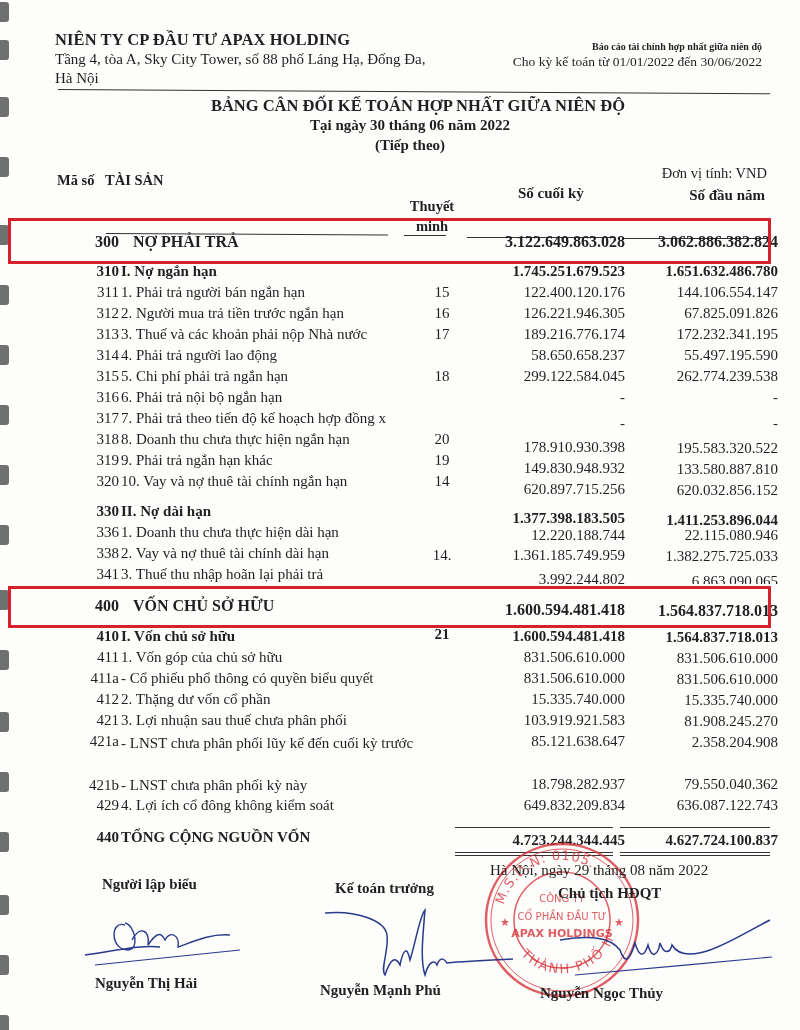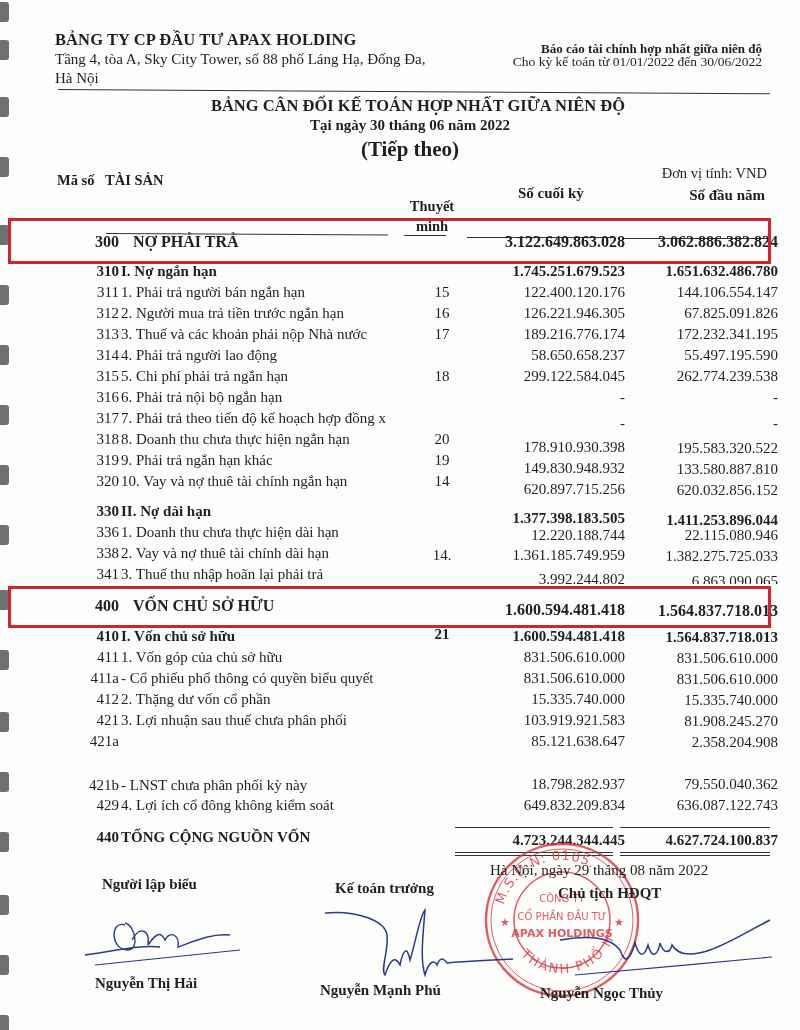--- a/index.html
+++ b/index.html
@@ -7,27 +7,27 @@
   body { position: relative; font-family: "Liberation Serif", "DejaVu Serif", serif; color: #1f1f1f; }
 
   .binding-holes { position: absolute; left: 0; top: 0; width: 14px; height: 1030px; }
   .hole { position: absolute; left: 0; width: 9px; height: 20px; background: #6f7170; border-radius: 0 3px 3px 0; }
 
   .abs { position: absolute; white-space: nowrap; }
 
   .company { left: 55px; top: 30px; font-size: 16.5px; font-weight: bold; letter-spacing: 0.1px; }
   .address1 { left: 55px; top: 51px; font-size: 15px; }
   .address2 { left: 55px; top: 70px; font-size: 15px; }
-  .report-type { right: 38px; top: 41px; font-size: 13px; font-weight: bold; }
+  .report-type { right: 38px; top: 41px; font-size: 10px; font-weight: bold; }
   .report-period { right: 38px; top: 54px; font-size: 13.5px; }
   .header-rule { position: absolute; left: 58px; top: 89px; width: 712px; height: 0; border-top: 1.6px solid #333; transform: rotate(0.35deg); transform-origin: left; }
 
   .title { left: 0; width: 800px; text-align: center; top: 96px; font-size: 16.5px; font-weight: bold; padding-left: 36px; }
   .subtitle { left: 0; width: 800px; text-align: center; top: 117px; font-size: 15px; font-weight: bold; padding-left: 20px; }
-  .cont { left: 0; width: 800px; text-align: center; top: 137px; font-size: 21px; font-weight: bold; padding-left: 20px; }
+  .cont { left: 0; width: 800px; text-align: center; top: 137px; font-size: 15px; font-weight: bold; padding-left: 20px; }
 
   .unit { right: 33px; top: 165px; font-size: 14.5px; }
   .col-code-h { left: 57px; top: 172px; font-size: 14.5px; font-weight: bold; }
   .col-notes-h { left: 402px; top: 180px; font-size: 14.5px; font-weight: bold; text-align: center; width: 60px; line-height: 20px; white-space: normal; margin-top: 16px; }
   .col-end-h { left: 518px; top: 185px; font-size: 15px; font-weight: bold; }
   .col-begin-h { right: 35px; top: 187px; font-size: 15px; font-weight: bold; }
 
   .rule { position: absolute; height: 0; border-top: 1.4px solid #333; }
 
   .row { position: absolute; left: 13px; width: 800px; height: 20px; font-size: 15px; }
@@ -69,21 +69,21 @@
   <div class="hole" style="top:590px"></div>
   <div class="hole" style="top:650px"></div>
   <div class="hole" style="top:712px"></div>
   <div class="hole" style="top:772px"></div>
   <div class="hole" style="top:832px"></div>
   <div class="hole" style="top:895px"></div>
   <div class="hole" style="top:955px"></div>
   <div class="hole" style="top:1015px"></div>
 </div>
 
-<div class="abs company">BẢNG TY CP ĐẦU TƯ APAX HOLDING</div>
+<div class="abs company">NIÊN TY CP ĐẦU TƯ APAX HOLDING</div>
 <div class="abs address1">Tầng 4, tòa A, Sky City Tower, số 88 phố Láng Hạ, Đống Đa,</div>
 <div class="abs address2">Hà Nội</div>
 <div class="abs report-type">Báo cáo tài chính hợp nhất giữa niên độ</div>
 <div class="abs report-period">Cho kỳ kế toán từ 01/01/2022 đến 30/06/2022</div>
 <div class="header-rule"></div>
 
 <div class="abs title">BẢNG CÂN ĐỐI KẾ TOÁN HỢP NHẤT GIỮA NIÊN ĐỘ</div>
 <div class="abs subtitle">Tại ngày 30 tháng 06 năm 2022</div>
 <div class="abs cont">(Tiếp theo)</div>
 
@@ -261,20 +261,21 @@
 
   <div class="row" style="top:712px">
     <span class="code">421</span>
     <span class="label">3. Lợi nhuận sau thuế chưa phân phối</span>
     <span class="v1">103.919.921.583</span>
     <span class="v2" style="top:1px">81.908.245.270</span>
   </div>
 
   <div class="row wrap" style="top:733px; height:42px;">
     <span class="code">421a</span>
+    <span class="label" style="width:300px">- LNST chưa phân phối lũy kế đến cuối kỳ trước</span>
     <span class="v1">85.121.638.647</span>
     <span class="v2" style="top:1px">2.358.204.908</span>
   </div>
 
   <div class="row" style="top:777px">
     <span class="code">421b</span>
     <span class="label">- LNST chưa phân phối kỳ này</span>
     <span class="v1" style="top:-1px">18.798.282.937</span>
     <span class="v2" style="top:-1px">79.550.040.362</span>
   </div>

